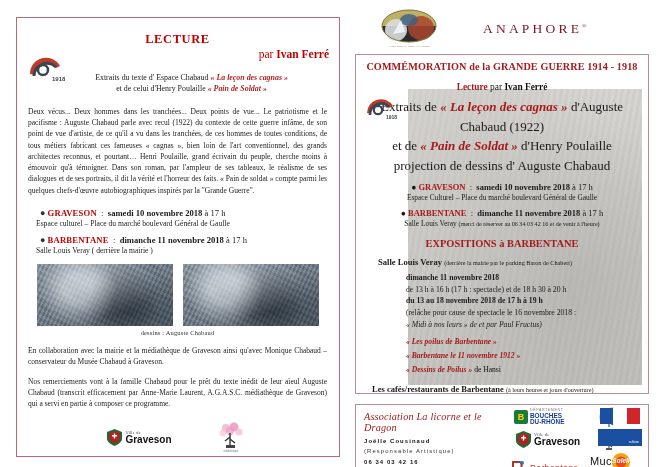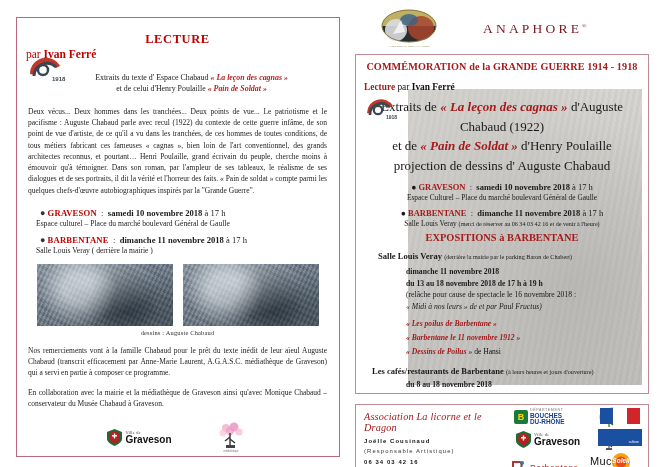--- a/index.html
+++ b/index.html
@@ -27,21 +27,21 @@
 
   .lect-title{
     text-align:center;
     color:#c00000;
     font-weight:bold;
     font-size:12.5px;
     letter-spacing:.6px;
     margin:10px 0 1px 0;
   }
   .lect-sub{
-    text-align:left;
+    text-align:right;
     color:#c00000;
     font-size:11.5px;
     margin-bottom:6px;
   }
   .lect-sub b{font-weight:bold;}
 
   .helmet{
     position:absolute;left:26px;top:48px;width:40px;height:36px;z-index:3;
   }
 
@@ -139,38 +139,38 @@
   .rbox-content{position:relative;z-index:2;padding:6px 8px 0 8px;}
 
   .r-title{
     text-align:center;color:#a51a1a;font-weight:bold;font-size:10.2px;letter-spacing:.1px;
   }
   .r-sub{
     text-align:center;color:#a51a1a;font-weight:bold;font-size:9.3px;margin-top:5px;
   }
   .r-helmet{position:absolute;left:8px;top:36px;width:34px;height:30px;z-index:4;}
   .r-lect{
-    font-size:9.4px;margin-top:10px;color:#111;
+    text-align:center;font-size:9.4px;margin-top:10px;color:#111;
   }
   .r-lect .red{color:#a51a1a;font-weight:bold;}
   .r-lect b{font-weight:bold;}
   .r-extraits{
     text-align:center;font-size:13px;line-height:1.5;margin-top:5px;color:#1a1a1a;
   }
   .r-extraits .it{font-style:italic;font-weight:bold;color:#a51a1a;}
 
   .r-ev{margin-top:7px;}
   .r-ev-line{text-align:center;font-size:8.5px;}
   .r-town{color:#a51a1a;font-weight:bold;}
   .r-bold{font-weight:bold;}
   .r-ev-place{text-align:center;font-size:7.4px;margin-top:1px;}
   .r-ev-note{font-size:6.1px;}
 
   .r-expo{
-    text-align:center;color:#a51a1a;font-weight:bold;font-size:10.4px;margin-top:4px;
+    text-align:center;color:#a51a1a;font-weight:bold;font-size:10.4px;margin-top:10px;
   }
   .r-salle{font-size:8.6px;font-weight:bold;margin-top:8px;padding-left:14px;}
   .r-salle span.note{font-size:6.2px;font-weight:normal;}
   .r-indent{padding-left:42px;font-size:7.7px;line-height:1.52;}
   .r-indent b{font-weight:bold;}
   .r-indent i{font-style:italic;}
   .r-work{color:#a51a1a;font-style:italic;font-weight:bold;font-size:7.6px;padding-left:42px;line-height:1.85;}
   .r-work .plain{color:#111;font-style:normal;font-weight:normal;}
   .r-cafes{font-size:8.5px;font-weight:bold;margin-top:7px;padding-left:8px;}
   .r-cafes span.note{font-size:6.2px;font-weight:normal;}
@@ -253,22 +253,22 @@
         </div>
         <div class="ev-place">Salle Louis Veray ( derrière la mairie )</div>
       </div>
 
       <div class="draw-row">
         <div class="drawing"></div>
         <div class="drawing"></div>
       </div>
       <div class="draw-caption">dessins : Auguste Chabaud</div>
 
+      <div class="collab">En collaboration avec la mairie et la médiathèque de Graveson ainsi qu'avec Monique Chabaud – conservateur du Musée Chabaud à Graveson.</div>
       <div class="collab">Nos remerciements vont à la famille Chabaud pour le prêt du texte inédit de leur aïeul Auguste Chabaud (transcrit efficacement par Anne-Marie Laurent, A.G.A.S.C. médiathèque de Graveson) qui a servi en partie à composer ce programme.</div>
-      <div class="collab">En collaboration avec la mairie et la médiathèque de Graveson ainsi qu'avec Monique Chabaud – conservateur du Musée Chabaud à Graveson.</div>
 
       <div class="logo-row">
         <div class="graveson-logo">
           <svg class="shield" viewBox="0 0 15 17">
             <path d="M7.5 0 L15 3 V10 C15 14 7.5 17 7.5 17 C7.5 17 0 14 0 10 V3 Z" fill="#1f6b33"></path>
             <path d="M7.5 2 L12.8 4.2 V9.6 C12.8 12.4 7.5 14.6 7.5 14.6 C7.5 14.6 2.2 12.4 2.2 9.6 V4.2 Z" fill="#b22222"></path>
             <path d="M5 6 h5 v1.4 h-5 z M6.8 4.6 h1.4 v5 h-1.4 z" fill="#fff"></path>
           </svg>
           <span class="graveson-txt">
             <span class="s1">Ville de</span>
@@ -345,20 +345,21 @@
           </div>
           <div class="r-ev-place"><span>Salle Louis Veray </span><span class="r-ev-note">(merci de réserver au 06 34 03 42 16 et de venir à l'heure)</span></div>
         </div>
 
         <div class="r-expo">EXPOSITIONS à BARBENTANE</div>
 
         <div class="r-salle"><span>Salle Louis Veray</span> <span class="note">(derrière la mairie par le parking Baron de Chabert)</span></div>
 
         <div style="margin-top:5px">
           <div class="r-indent"><b>dimanche 11 novembre 2018</b></div>
+          <div class="r-indent">de 13 h à 16 h (17 h : spectacle) et de 18 h 30 à 20 h</div>
           <div class="r-indent"><b>du 13 au 18 novembre 2018 de 17 h à 19 h</b></div>
           <div class="r-indent">(relâche pour cause de spectacle le 16 novembre 2018 :</div>
           <div class="r-indent"><i>« Midi à nos leurs » de et par Paul Fructus)</i></div>
         </div>
 
         <div style="margin-top:4px">
           <div class="r-work"><span>« Les poilus de Barbentane »</span><span class="plain"></span></div>
           <div class="r-work"><span>« Barbentane le 11 novembre 1912 »</span><span class="plain"></span></div>
           <div class="r-work"><span>« Dessins de Poilus »</span><span class="plain"> de Hansi</span></div>
         </div>

